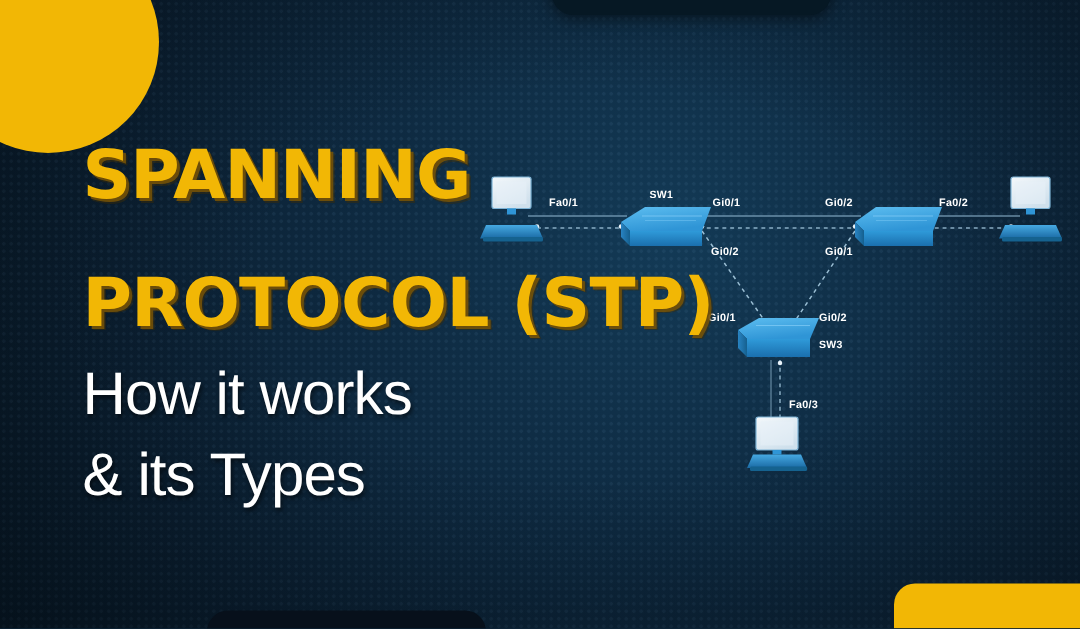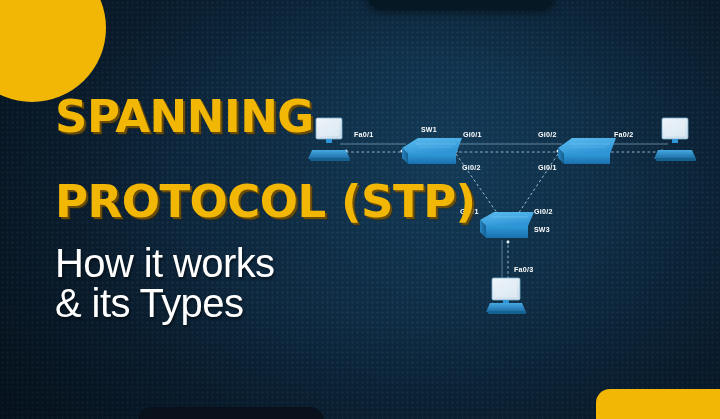--- a/index.html
+++ b/index.html
@@ -102,27 +102,28 @@
 
   .subtitle-line {
     font-family: "Liberation Sans", sans-serif;
     font-weight: 400;
     font-size: 40px;
     line-height: 1.0;
     color: #ffffff;
     letter-spacing: -0.6px;
     text-shadow: 1px 2px 3px rgba(0,0,0,0.55);
     white-space: nowrap;
+    margin-top: 14px;
   }
   #subtitle-line-1 { margin-top: 20px; }
 
   
   #diagram {
     position: absolute;
-    left: 306px;
+    left: 318px;
     top: 92px;
     width: 396px;
     height: 230px;
     z-index: 5;
   }
   #diagram svg { display: block; width: 100%; height: 100%; overflow: visible; }
 
   .port-label {
     font-family: "Liberation Sans", sans-serif;
     font-size: 7.2px;

